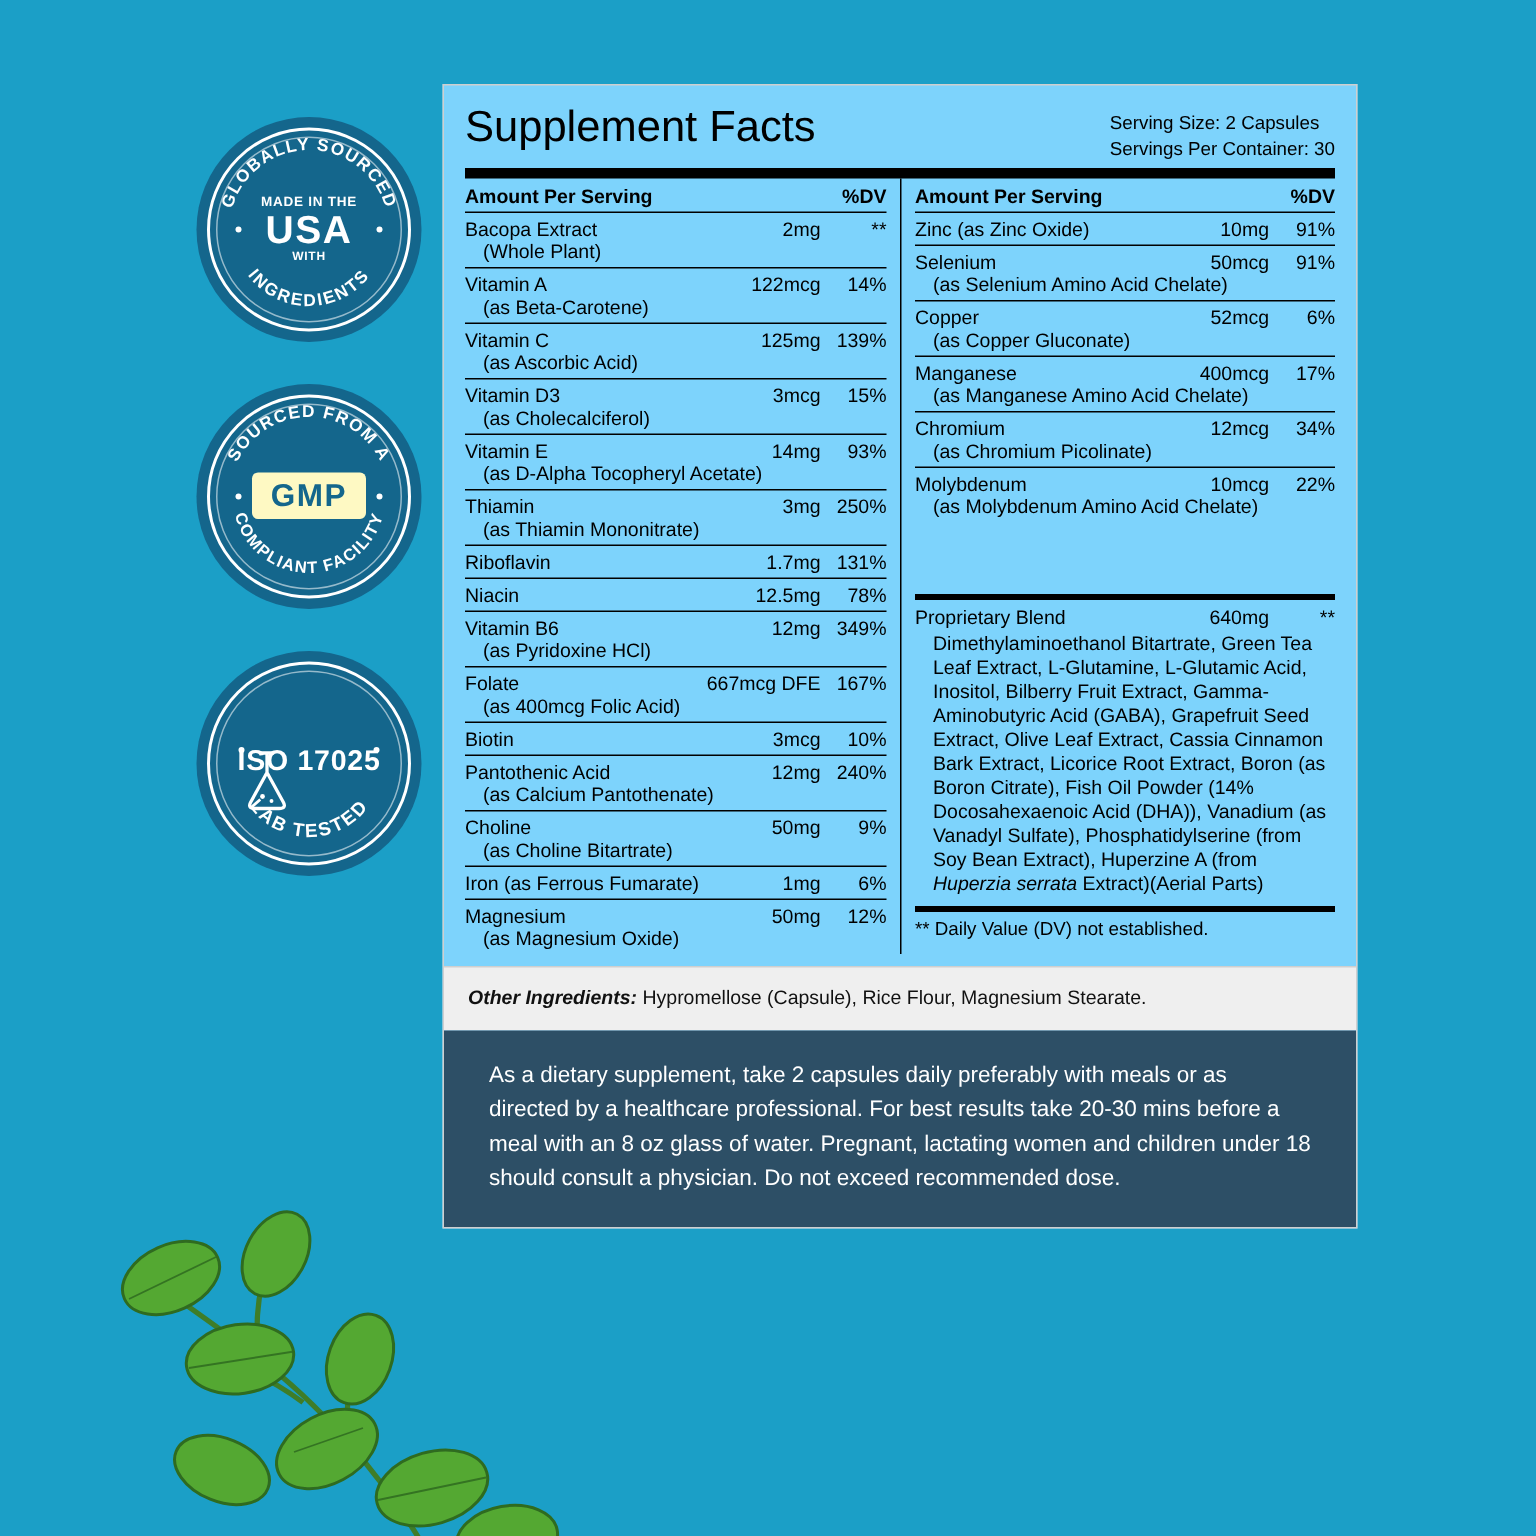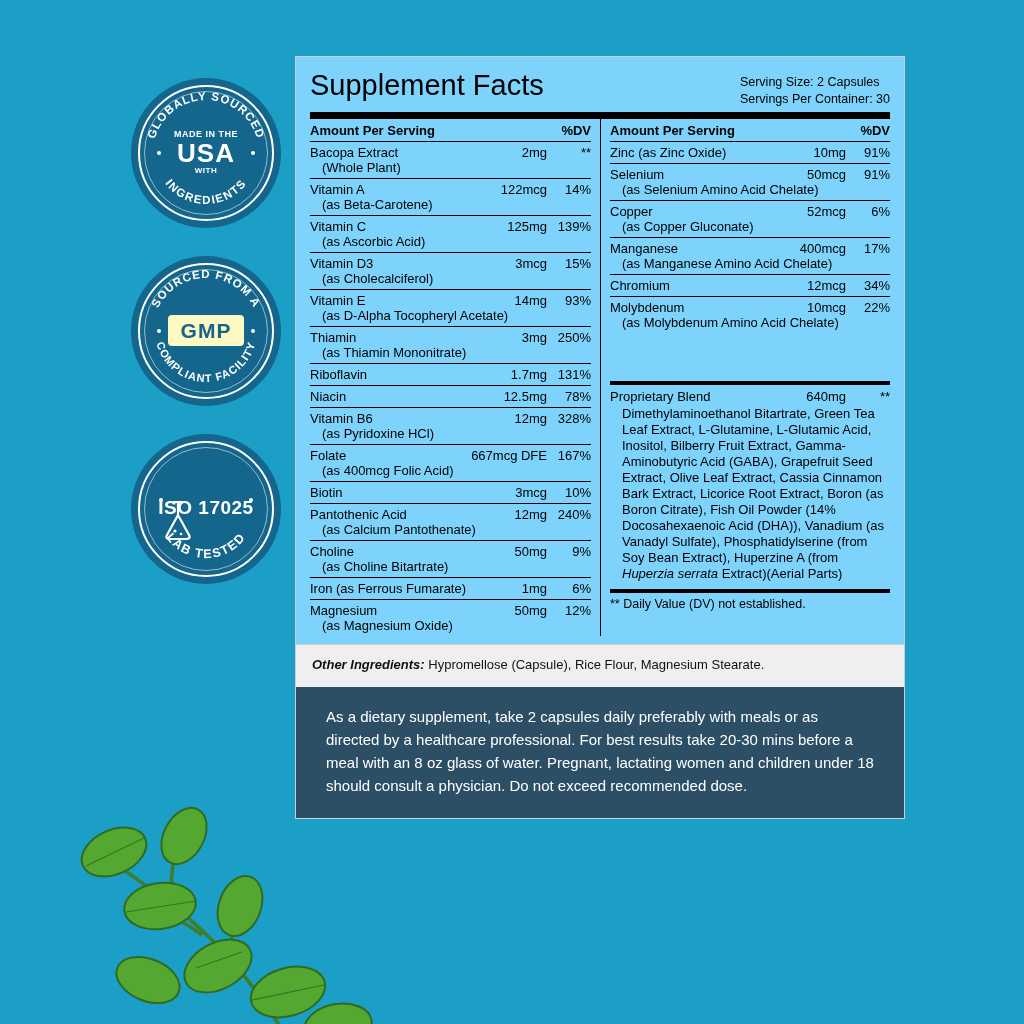--- a/index.html
+++ b/index.html
@@ -288,21 +288,21 @@
               <div class="row-main">
                 <span class="r-name">Niacin</span>
                 <span class="r-amt">12.5mg</span>
                 <span class="r-dv">78%</span>
               </div>
             </div>
             <div class="row">
               <div class="row-main">
                 <span class="r-name">Vitamin B6</span>
                 <span class="r-amt">12mg</span>
-                <span class="r-dv">328%</span>
+                <span class="r-dv">349%</span>
               </div>
               <div class="r-sub">(as Pyridoxine HCl)</div>
             </div>
             <div class="row">
               <div class="row-main">
                 <span class="r-name">Folate</span>
                 <span class="r-amt">667mcg DFE</span>
                 <span class="r-dv">167%</span>
               </div>
               <div class="r-sub">(as 400mcg Folic Acid)</div>
@@ -384,20 +384,21 @@
                 <span class="r-dv">17%</span>
               </div>
               <div class="r-sub">(as Manganese Amino Acid Chelate)</div>
             </div>
             <div class="row">
               <div class="row-main">
                 <span class="r-name">Chromium</span>
                 <span class="r-amt">12mcg</span>
                 <span class="r-dv">34%</span>
               </div>
+              <div class="r-sub">(as Chromium Picolinate)</div>
             </div>
             <div class="row">
               <div class="row-main">
                 <span class="r-name">Molybdenum</span>
                 <span class="r-amt">10mcg</span>
                 <span class="r-dv">22%</span>
               </div>
               <div class="r-sub">(as Molybdenum Amino Acid Chelate)</div>
             </div>
           </div>

